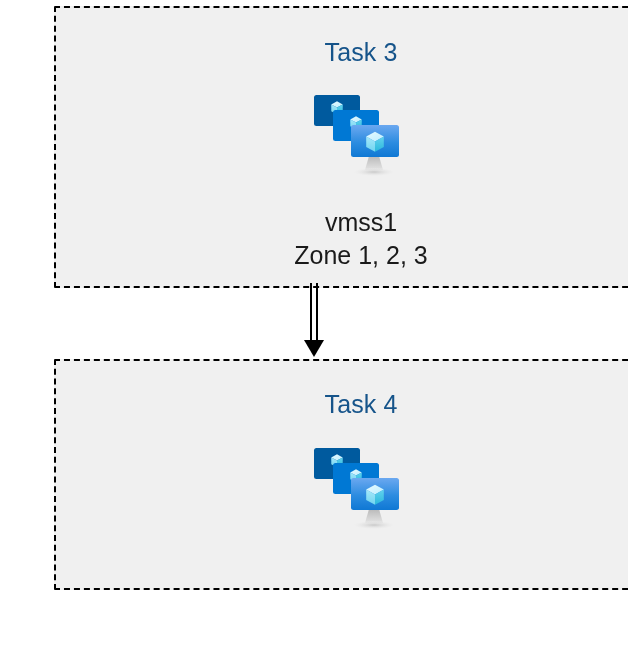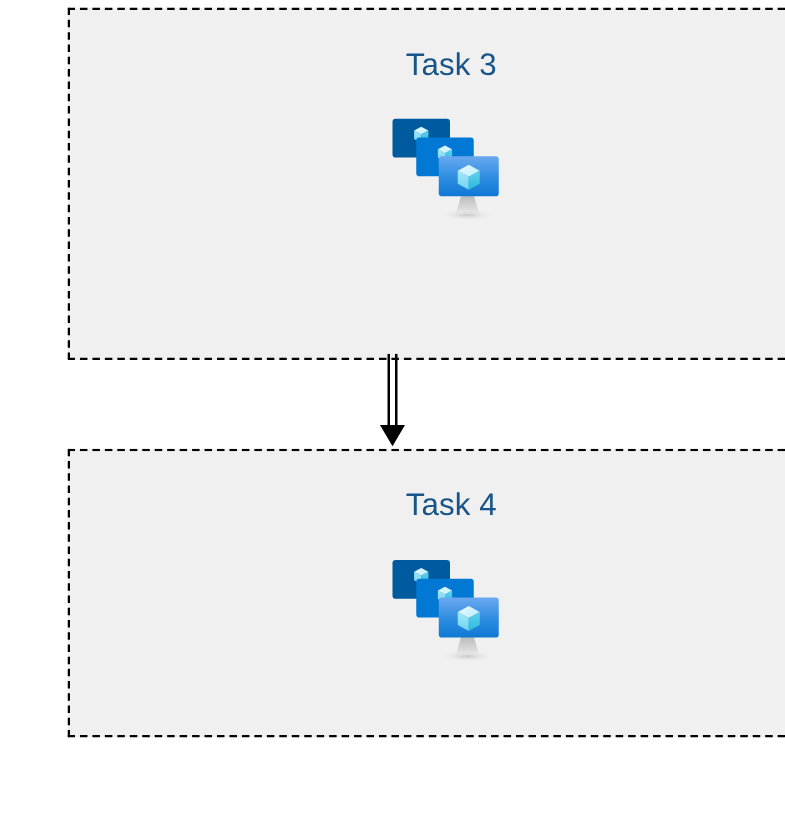--- a/index.html
+++ b/index.html
@@ -158,20 +158,24 @@
           <rect x="40" y="37" width="48" height="32" rx="2.5" fill="url(#frontScreen3)"></rect>
           <g transform="translate(64,51) scale(0.80)">
             <polygon points="0,-9 11,-3 0,3 -11,-3" fill="url(#cubeTop3)"></polygon>
             <polygon points="-11,-3 0,3 0,16 -11,10" fill="url(#cubeL3)"></polygon>
             <polygon points="11,-3 0,3 0,16 11,10" fill="url(#cubeR3)"></polygon>
           </g>
         </g>
       </svg>
     </div>
 
+    <div class="caption-block">
+      <div class="caption">vmss1</div>
+      <div class="caption">Zone 1, 2, 3</div>
+    </div>
 
   </div>
 
   <svg id="connector" viewBox="0 0 36 76" aria-hidden="true">
 
     <line x1="15" y1="0" x2="15" y2="60" stroke="#000000" stroke-width="2"></line>
     <line x1="21" y1="0" x2="21" y2="60" stroke="#000000" stroke-width="2"></line>
 
     <polygon points="8,57 28,57 18,74" fill="#000000"></polygon>
   </svg>

